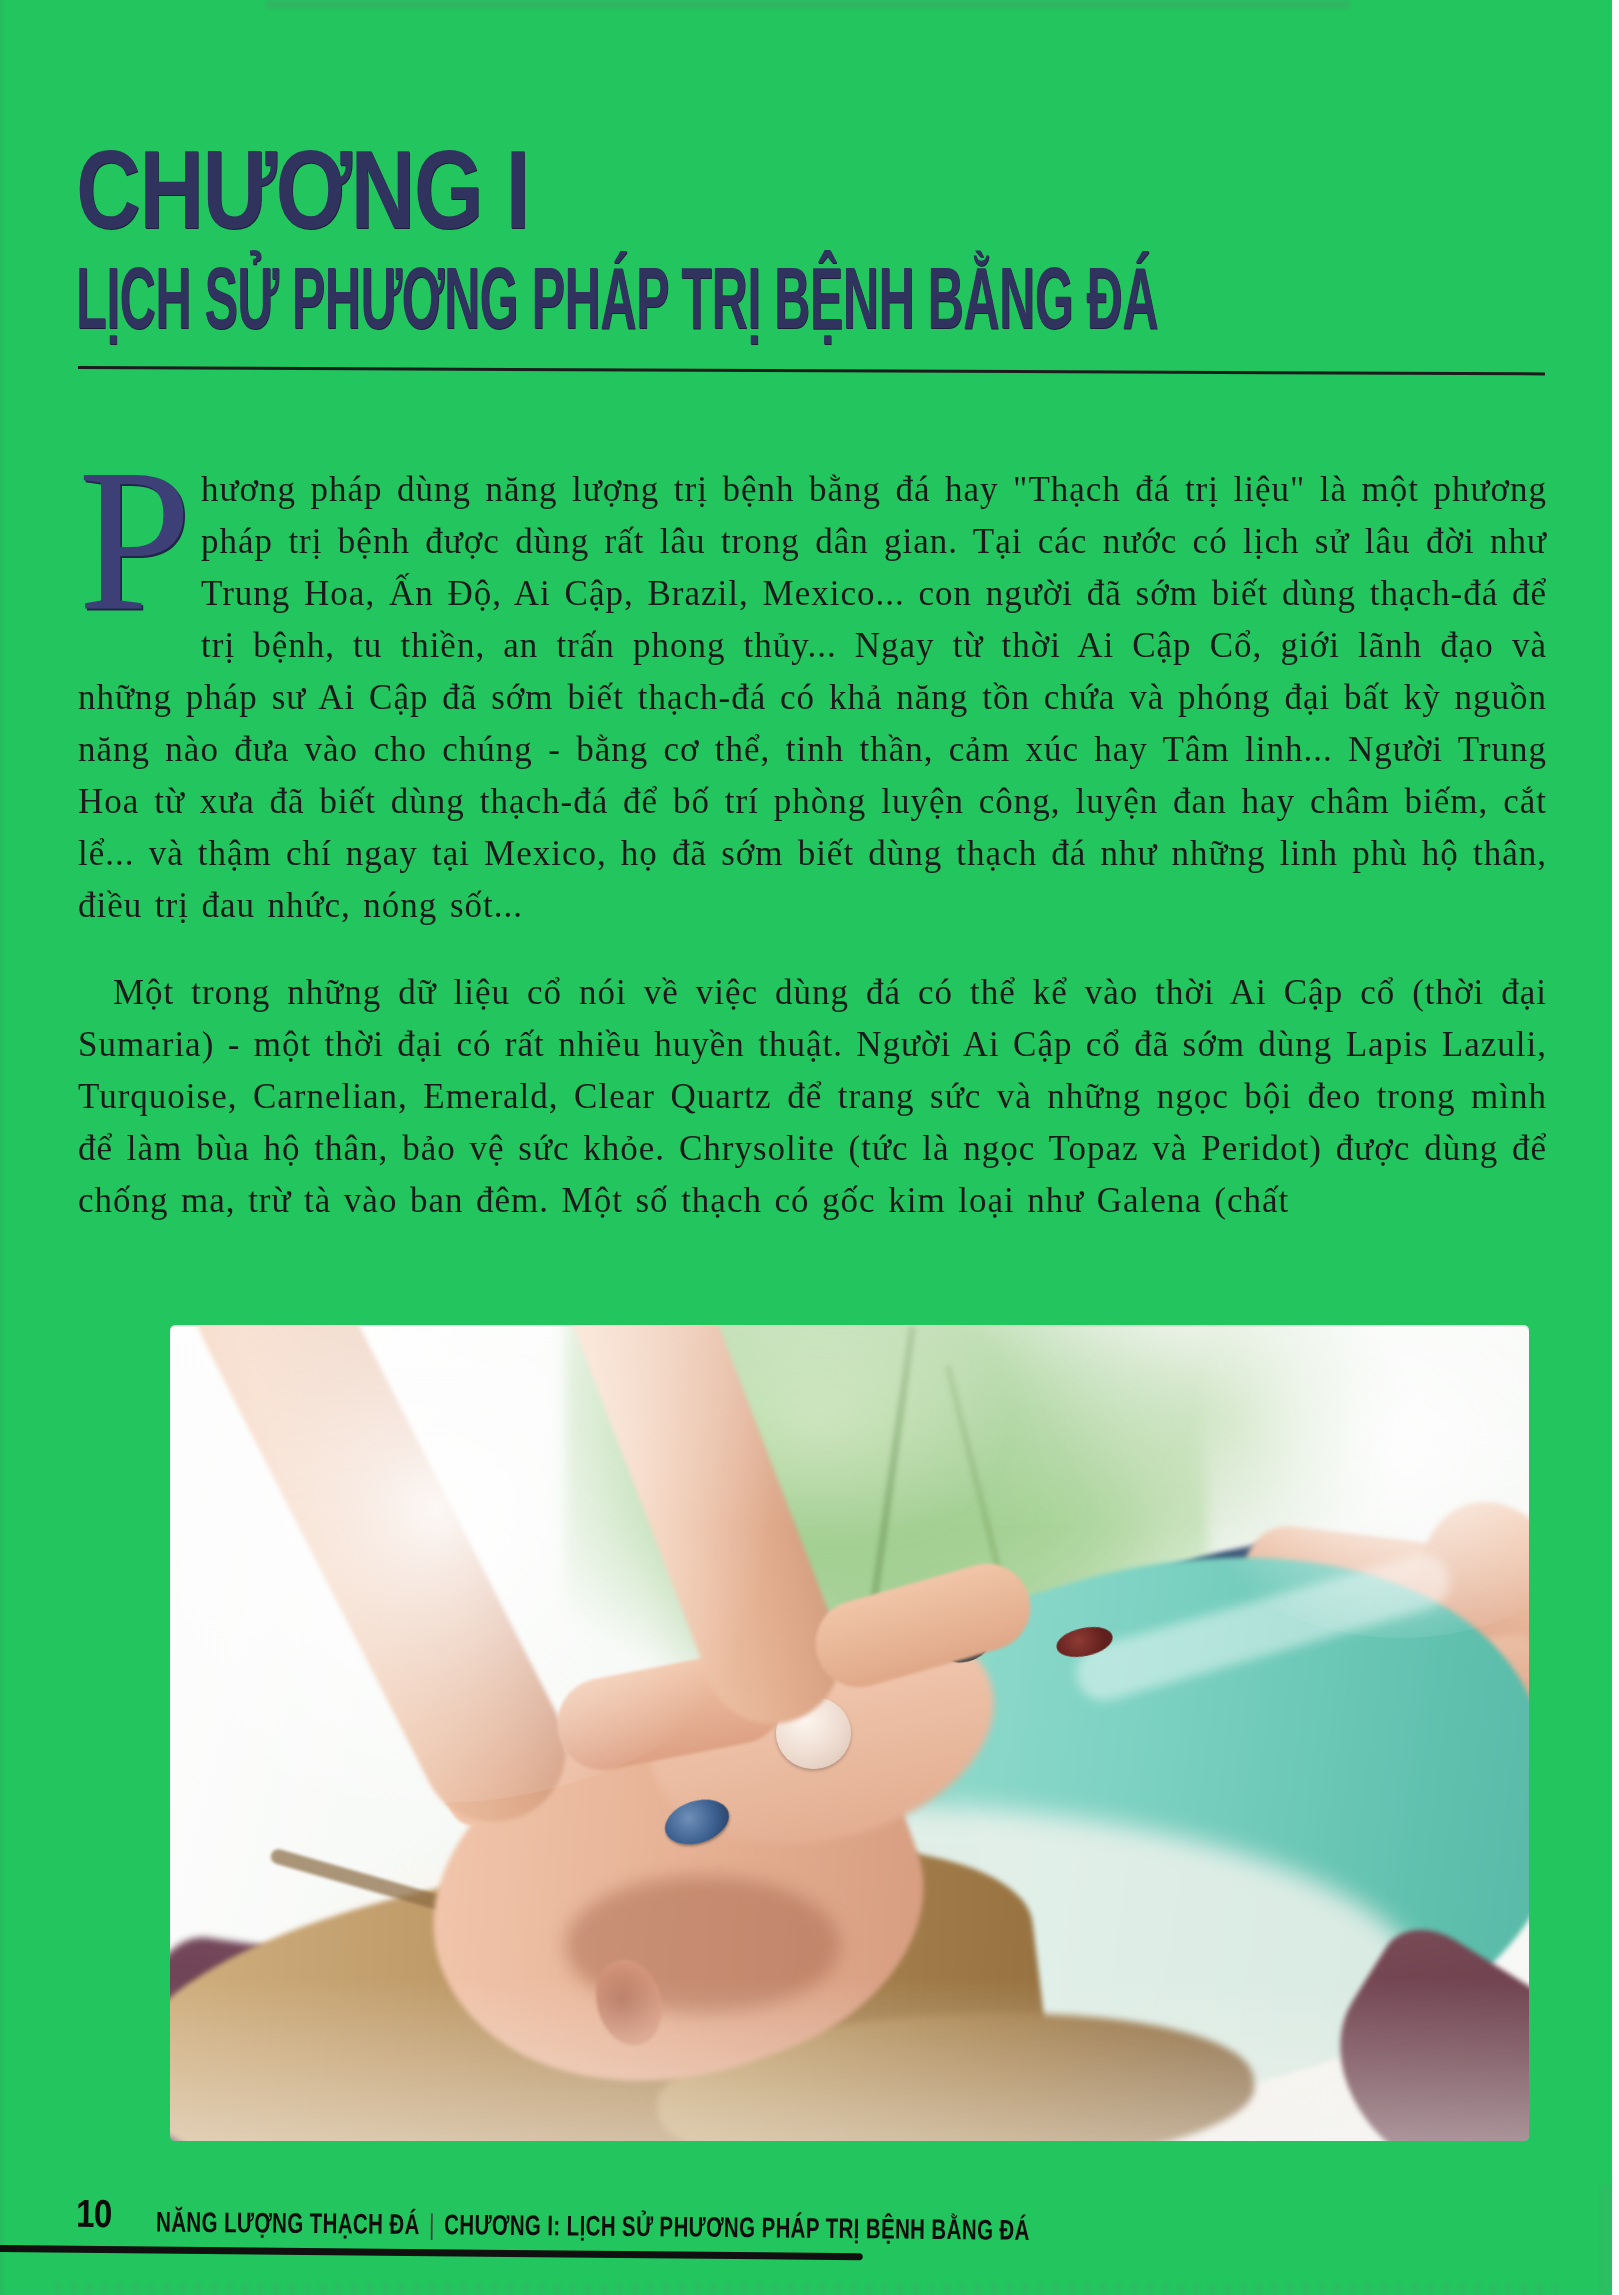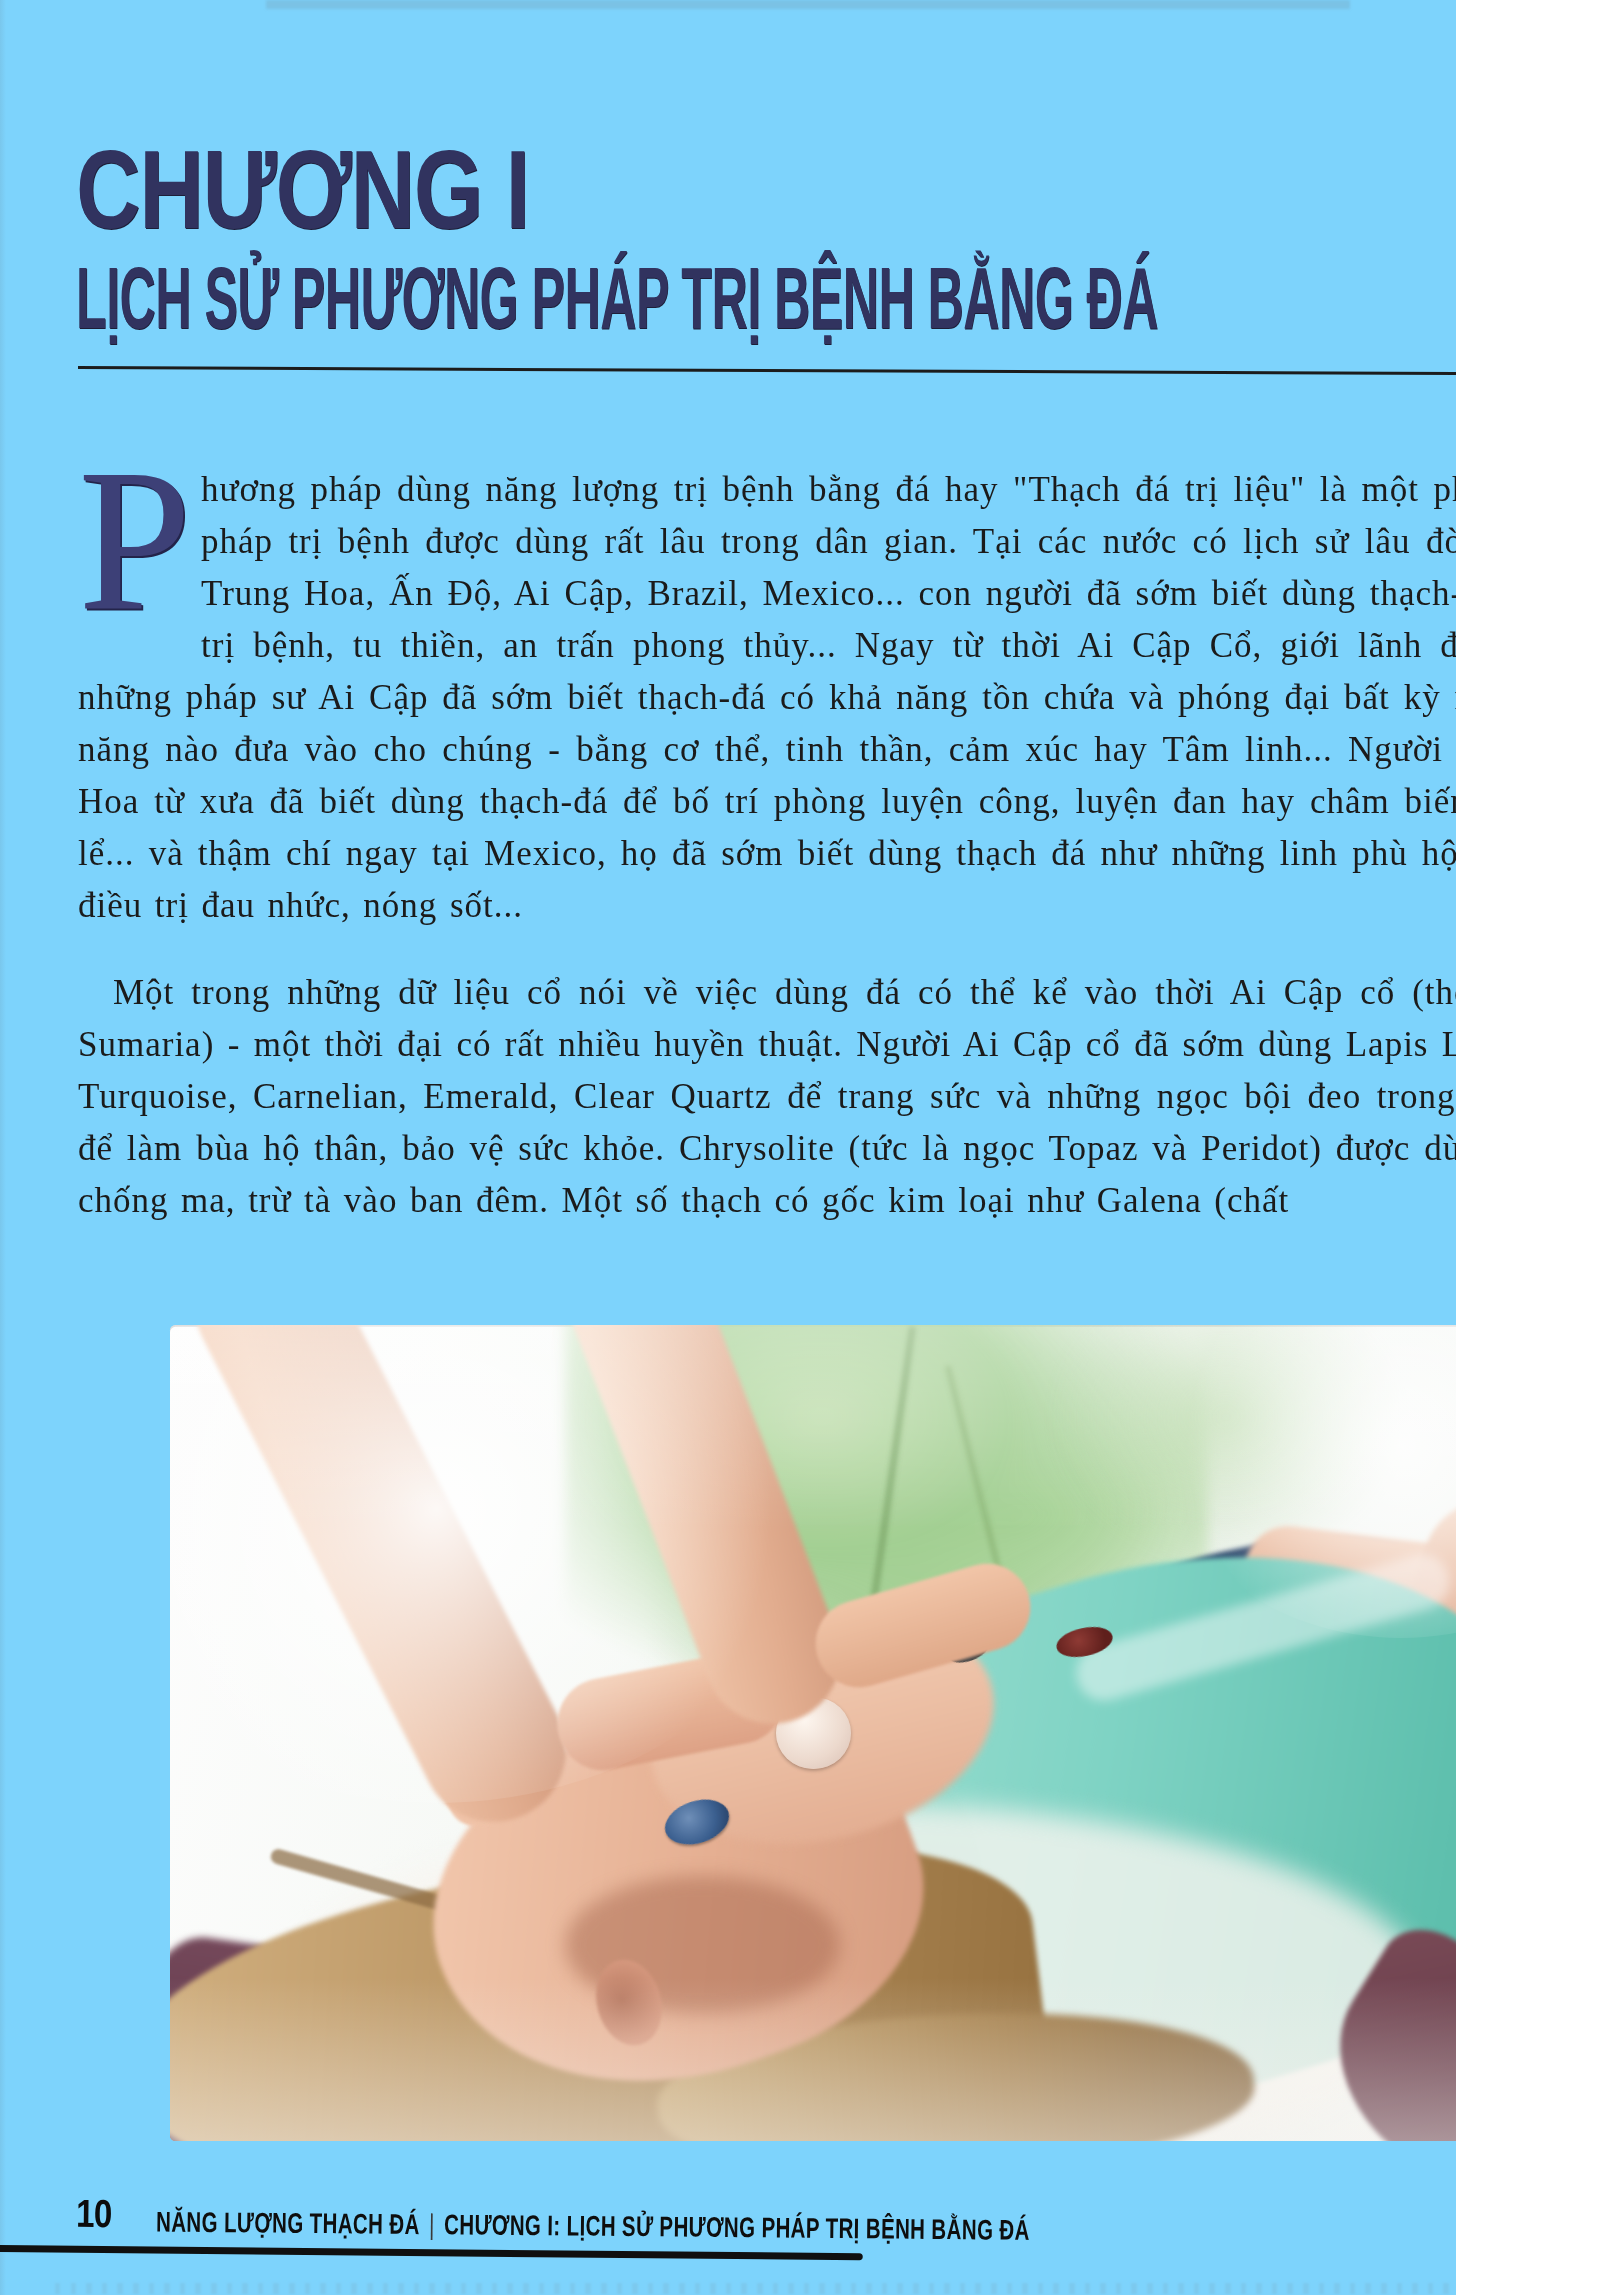--- a/index.html
+++ b/index.html
@@ -1,16 +1,16 @@
 <!DOCTYPE html>
 <html style="font-size:14.7px"><head>
 <meta charset="utf-8">
 <style>
   html,body{margin:0;padding:0;background:#ffffff;}
-  .page{position:relative;width:1456px;height:2296px;background:#7dd3fc;overflow:hidden;
+  .page{position:relative;width:1612px;height:2296px;background:#22c55e;overflow:hidden;
         font-family:"Liberation Serif", serif;color:#1b1b1b;}
 
   
   .scan-top-smudge{position:absolute;left:266px;top:0;width:1084px;height:9.2px;
     background:rgba(110,112,118,.17);filter:blur(1.8px);}
   .scan-left-edge{position:absolute;left:0;top:0;width:6.4px;height:2296px;
     background:linear-gradient(to right, rgba(90,90,95,.10), rgba(0,0,0,0));}
   .scan-bottom-noise{position:absolute;left:55px;top:2283px;width:1506px;height:11px;
     background:repeating-linear-gradient(90deg, rgba(120,120,125,.22) 0 5.5px, rgba(255,255,255,0) 5.5px 15.6px);
     filter:blur(0.9px);opacity:.5;}

